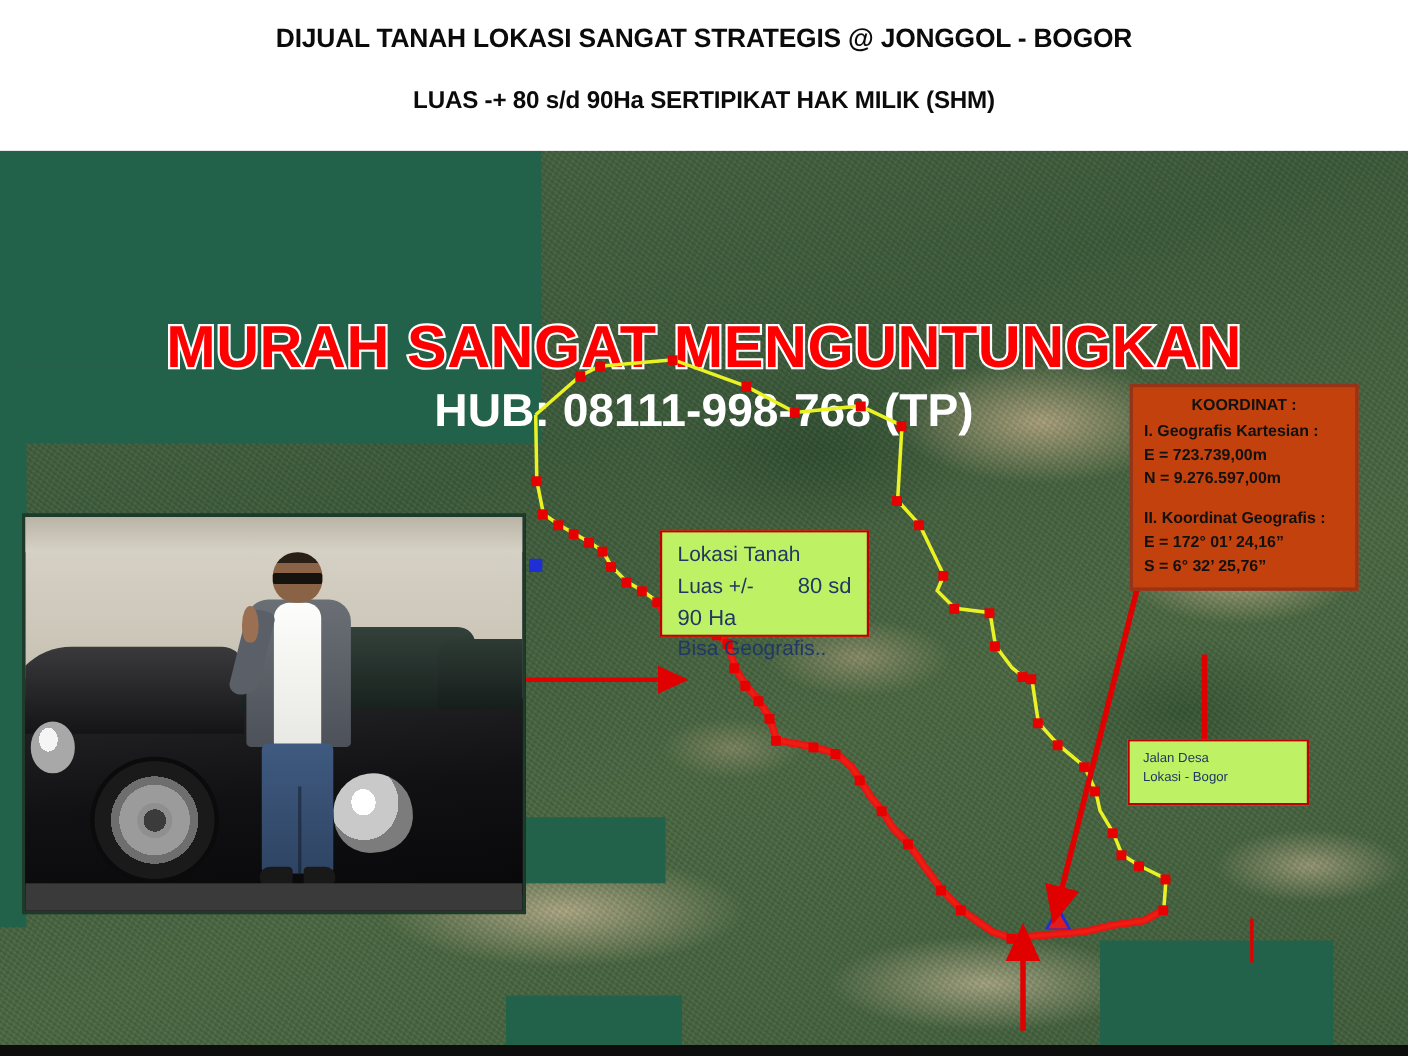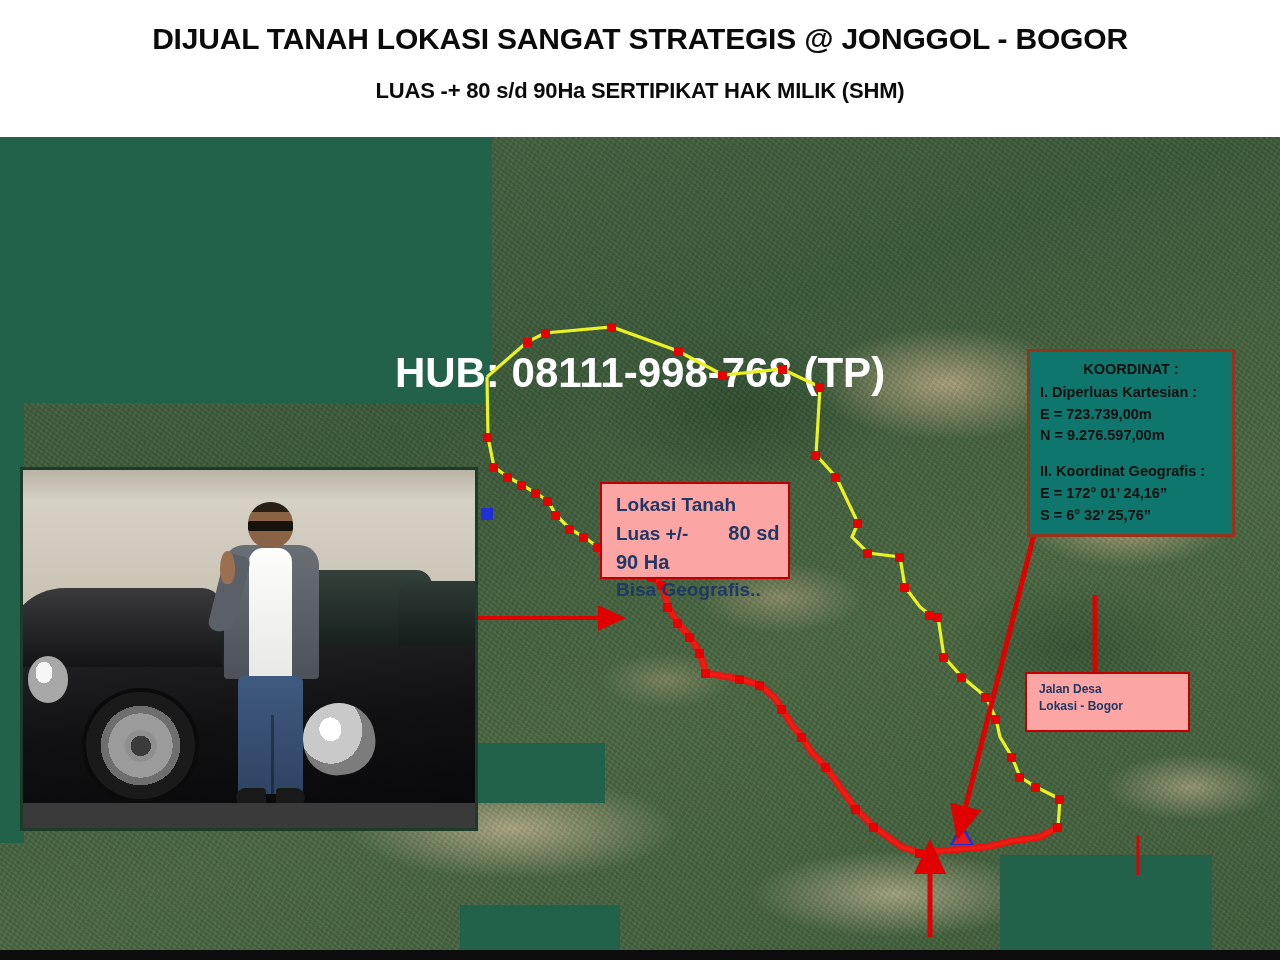--- a/index.html
+++ b/index.html
@@ -26,21 +26,21 @@
   }
   .hdr-line {
     position: absolute;
     width: 100%;
     text-align: center;
     font-weight: bold;
     color: #0b0b0b;
     letter-spacing: -0.2px;
     white-space: nowrap;
   }
-  #hdr-line1 { top: 22px; font-size: 30px; }
+  #hdr-line1 { top: 22px; font-size: 24px; }
   #hdr-line2 { top: 78px; font-size: 22px; }
 
   
   #flyer {
     position: absolute;
     left: 0; top: 137px;
     width: 1280px;
     height: 823px;
     overflow: hidden;
     background: #3f5f46;
@@ -212,45 +212,45 @@
     position: absolute; left:0; bottom: 0; width: 100%; height: 7%;
     background: #3a3a3a;
   }
 
   
   #map-svg { position: absolute; inset: 0; z-index: 15; }
 
   
   .callout {
     position: absolute;
-    background: #fca5a5;
+    background: #bef264;
     border: 2px solid #c00000;
     z-index: 25;
     color: #1f3864;
-    font-weight: bold;
+    font-weight: normal;
     box-sizing: border-box;
   }
   #callout-lokasi {
     left: 600px; top: 345px; width: 190px; height: 97px;
     padding: 8px 0 0 14px;
     font-size: 19px; line-height: 1.42;
   }
   #callout-lokasi .sm { font-size: 20px; margin-left: 40px; }
   #callout-jalan {
     left: 1025px; top: 535px; width: 165px; height: 60px;
     padding: 7px 0 0 12px;
     font-size: 12px; line-height: 1.45;
   }
 
   
   #coord-box {
     position: absolute;
     left: 1027px; top: 212px;
     width: 208px; height: 188px;
-    background: #0f766e;
+    background: #c2410c;
     border: 3px solid #963419;
     z-index: 25;
     color: #111111;
     font-weight: bold;
     font-size: 14.5px;
     line-height: 1.50;
     padding: 7px 0 0 10px;
     box-sizing: border-box;
   }
   #coord-box .ttl { display:block; text-align:center; padding-right: 10px; margin-bottom: 1px; }
@@ -366,20 +366,21 @@
         <path d="M0,0 L7,3.2 L0,6.4 z" fill="#e00000"></path>
       </marker>
     </defs>
     <line x1="1068" y1="262" x2="962" y2="684" stroke="#e00000" stroke-width="5" marker-end="url(#ah)"></line>
     <line x1="1095" y1="458" x2="1095" y2="562" stroke="#e00000" stroke-width="5" marker-end="url(#ah)"></line>
     <line x1="930" y1="800" x2="930" y2="722" stroke="#e00000" stroke-width="5" marker-end="url(#ah)"></line>
     <line x1="472" y1="481" x2="610" y2="481" stroke="#e00000" stroke-width="4" marker-end="url(#ah)"></line>
     <line x1="1138" y1="698" x2="1138" y2="738" stroke="#e00000" stroke-width="3"></line>
   </svg>
 
+  <div class="banner-red" id="headline-murah">MURAH SANGAT MENGUNTUNGKAN</div>
   <div class="banner-white" id="headline-hub">HUB: 08111-998-768 (TP)</div>
 
   <div id="photo-inset">
     <div id="photo-wall"></div>
     <div id="photo-ceiling"></div>
     <div class="car-body" id="car-main"></div>
     <div class="car-body" id="car-hood"></div>
     <div id="car-window"></div>
     <div id="car-window2"></div>
     <div id="wheel">
@@ -410,21 +411,21 @@
     <div>Bisa Geografis..</div>
   </div>
 
   <div class="callout" id="callout-jalan">
     <div>Jalan Desa</div>
     <div>Lokasi - Bogor</div>
   </div>
 
   <div id="coord-box">
     <span class="ttl">KOORDINAT :</span>
-    <span>I. Diperluas Kartesian :</span><br>
+    <span>I. Geografis Kartesian :</span><br>
     <span>E =     723.739,00m</span><br>
     <span>N = 9.276.597,00m</span>
     <span class="gap"></span>
     <span>II. Koordinat Geografis :</span><br>
     <span>E = 172° 01’ 24,16”</span><br>
     <span>S =    6°  32’ 25,76”</span>
   </div>
 
   <div id="ge-bottombar"></div>
 </div>

